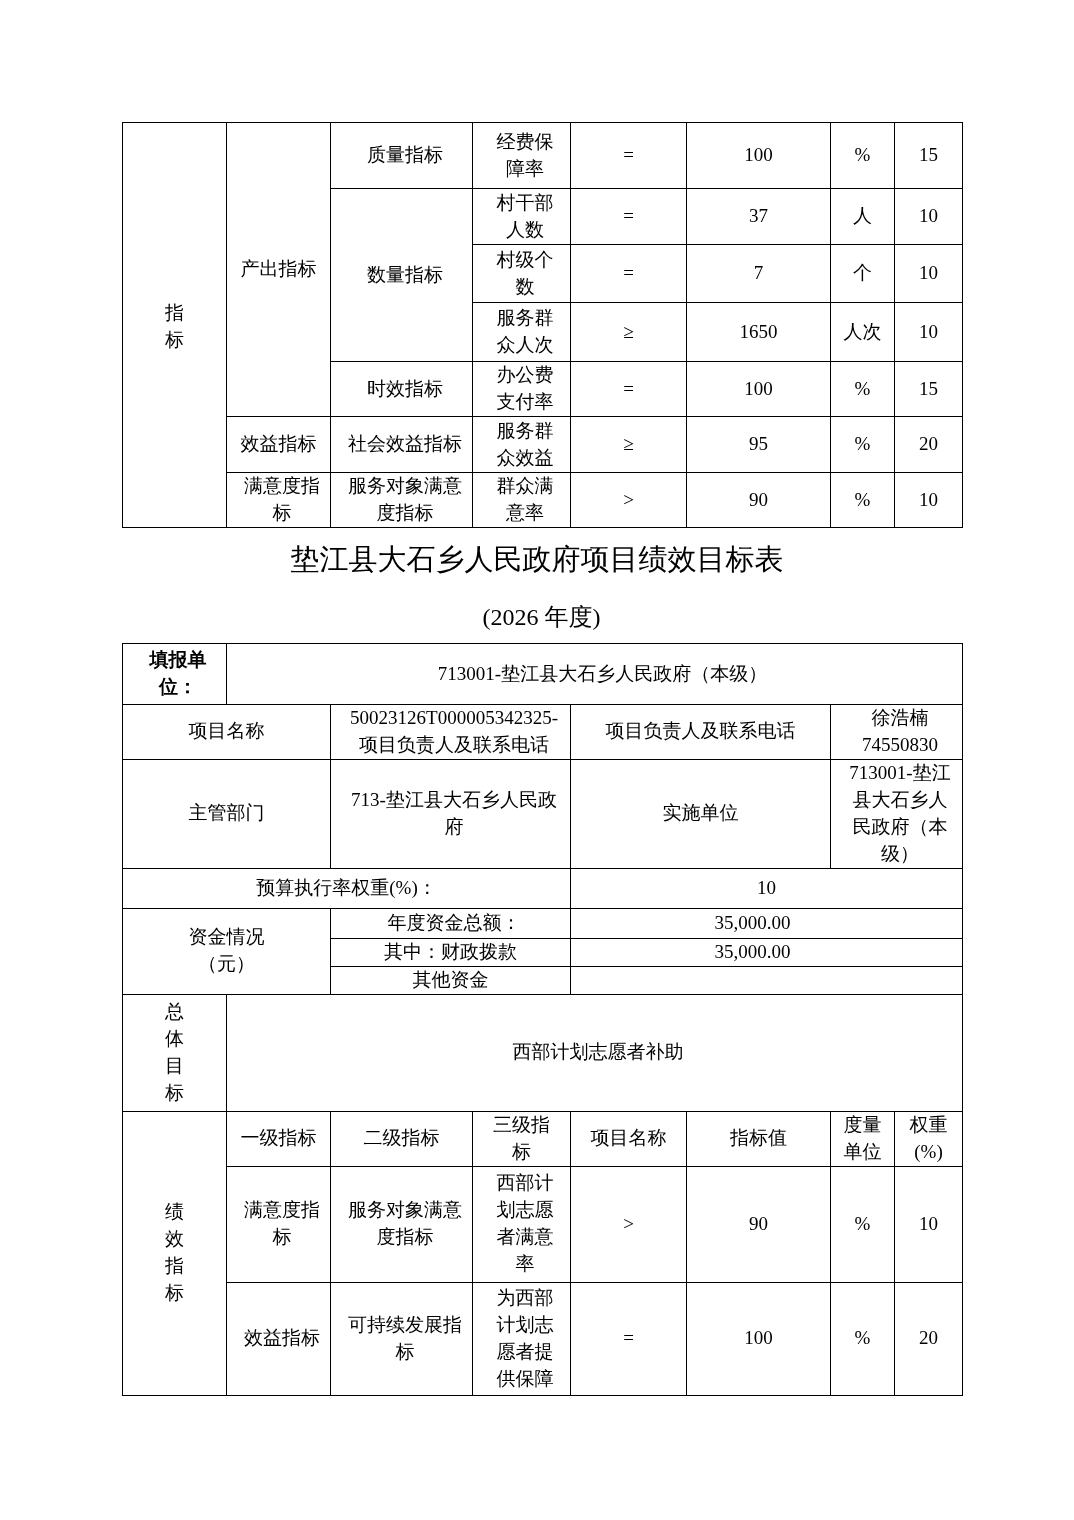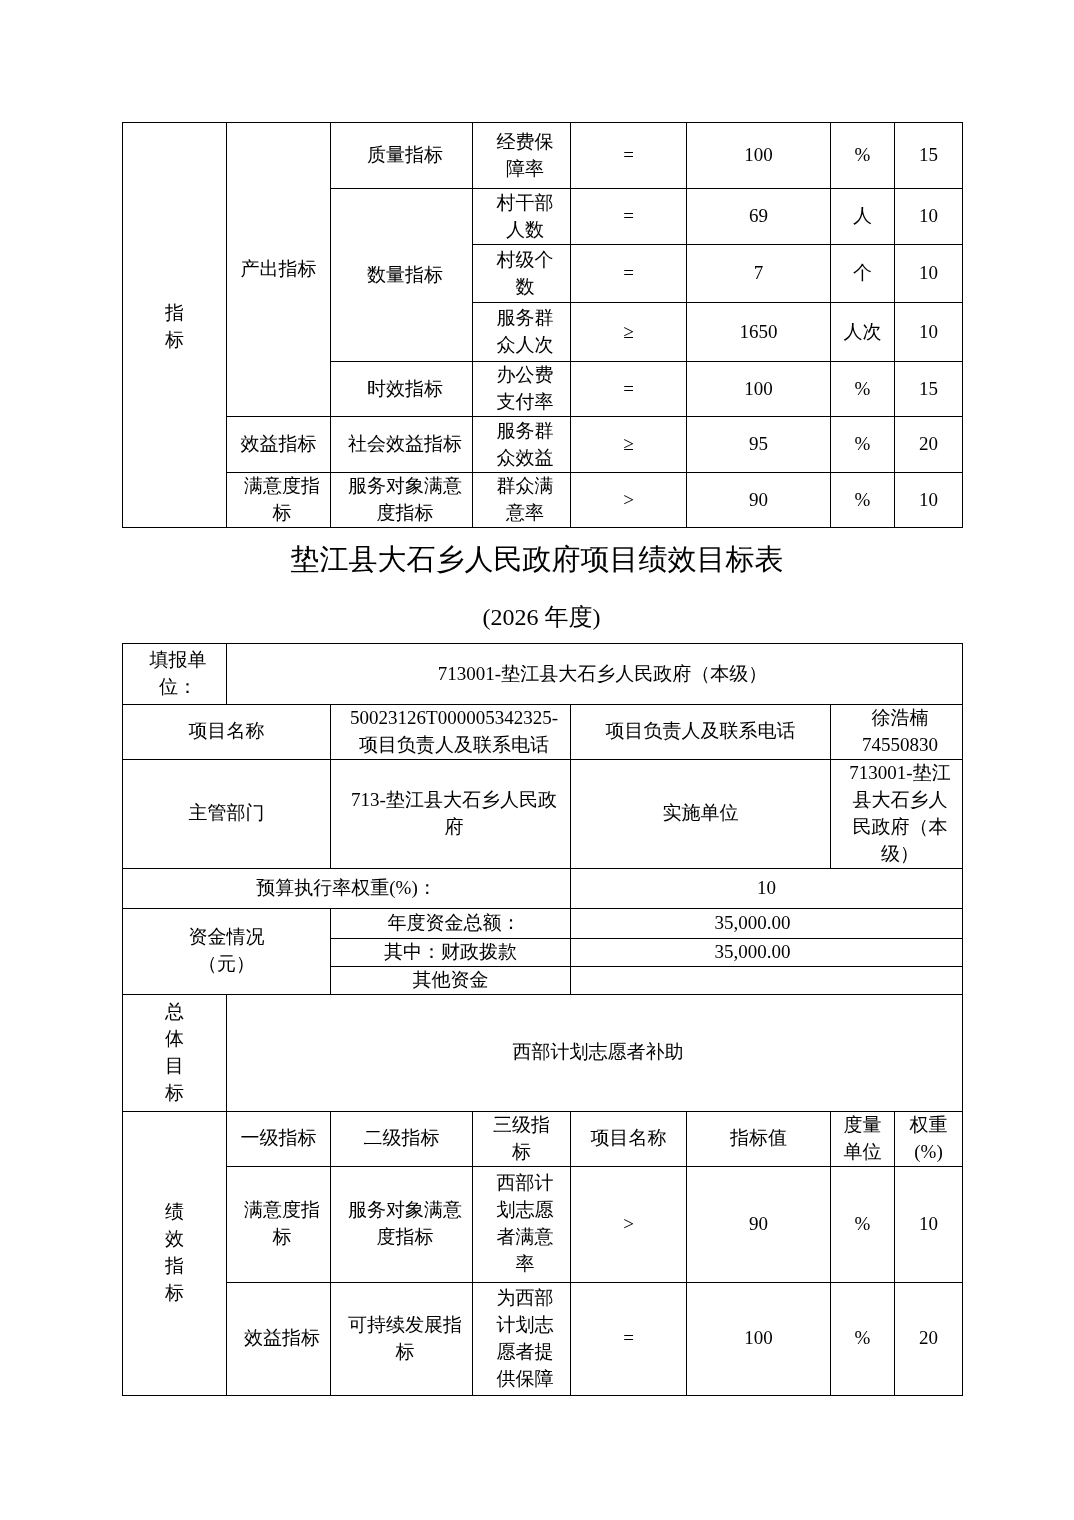--- a/index.html
+++ b/index.html
@@ -25,21 +25,21 @@
     line-height:1.42;
     white-space:pre-line;
     overflow:hidden;
     text-align:center;
   }
   td.nt { border-top:none; }          
   td.lft { text-align:left; padding-left:7px; }
   td.lft12 { text-align:left; padding-left:16px; }
   td.rgt { text-align:right; padding-right:28px; }
   td.vtop { vertical-align:top; padding-top:3px; }
-  td.nbr { border-right:none; }
+  td.nbr { border-right:none;font-weight:bold; }
   td.nbl { border-left:none; }
   .doc-title {
     position:absolute; top:540px; left:0; width:1074px;
     text-align:center; font-size:29px; color:#000;
   }
   .doc-subtitle {
     position:absolute; top:601px; left:0; width:1074px;
     text-align:center; font-size:24px; color:#000;padding-left:9px;
   }
 </style>
@@ -70,21 +70,21 @@
       <td class="nt">=</td>
       <td class="nt">100</td>
       <td class="nt">%</td>
       <td class="nt">15</td>
     </tr>
     <tr style="height:56px">
       <td rowspan="3" class="lft">数量指标</td>
       <td class="lft">村干部
 人数</td>
       <td>=</td>
-      <td>69</td>
+      <td>37</td>
       <td>人</td>
       <td>10</td>
     </tr>
     <tr style="height:58px">
       <td class="lft">村级个
 数</td>
       <td>=</td>
       <td>7</td>
       <td>个</td>
       <td>10</td>

